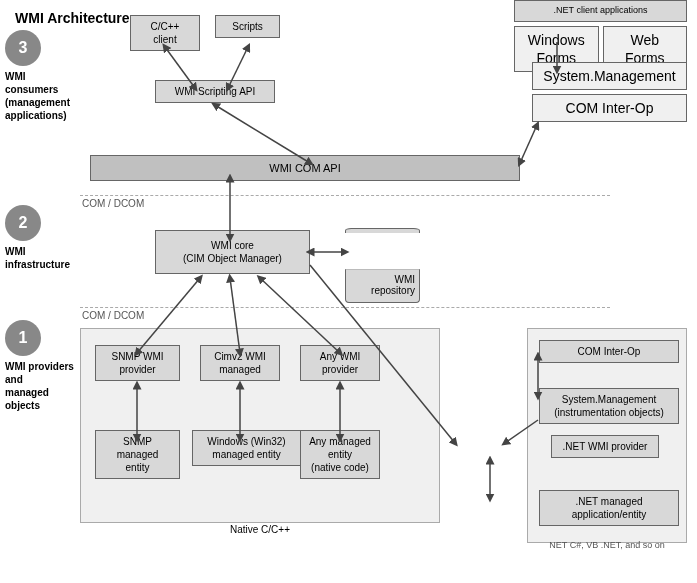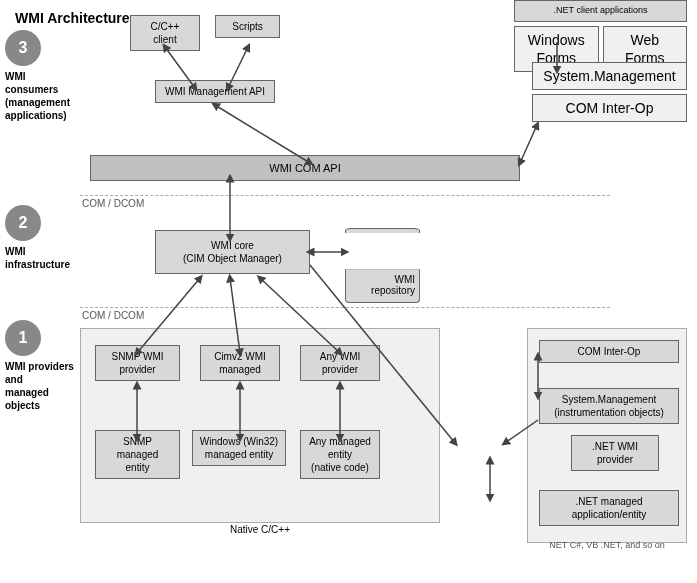--- a/index.html
+++ b/index.html
@@ -224,21 +224,21 @@
     .snmp-managed-box {
       position: absolute;
       left: 95px;
       top: 430px;
       width: 85px;
     }
     .win32-managed-box {
       position: absolute;
       left: 192px;
       top: 430px;
-      width: 94px;
+      width: 109px;
     }
     .any-managed-box {
       position: absolute;
       left: 300px;
       top: 430px;
       width: 80px;
     }
     
     .right-bg {
       position: absolute;
@@ -258,21 +258,21 @@
     .sysmgmt-r {
       position: absolute;
       right: 18px;
       top: 388px;
       width: 140px;
     }
     .dotnet-wmi-provider {
       position: absolute;
       right: 38px;
       top: 435px;
-      width: 88px;
+      width: 108px;
     }
     .dotnet-managed-app {
       position: absolute;
       right: 18px;
       top: 490px;
       width: 140px;
     }
     .dotnet-bottom-label {
       position: absolute;
       right: 10px;
@@ -312,21 +312,21 @@
   <div class="scripts-box">
     <div class="box">Scripts</div>
   </div>
 
   <div style="position:absolute; right:10px; top:62px; width:155px;">
     <div class="box-light">System.Management</div>
     <div class="box-light" style="margin-top:4px;">COM Inter-Op</div>
   </div>
 
   <div class="scripting-api-box">
-    <div class="box">WMI Management API</div>
+    <div class="box">WMI Scripting API</div>
   </div>
 
   <div class="com-api-box">
     <div class="box-wide">WMI COM API</div>
   </div>
 
   <div class="comdcom1"></div>
   <div class="comdcom1-label">COM / DCOM</div>
 
   <div class="layer2-label">

